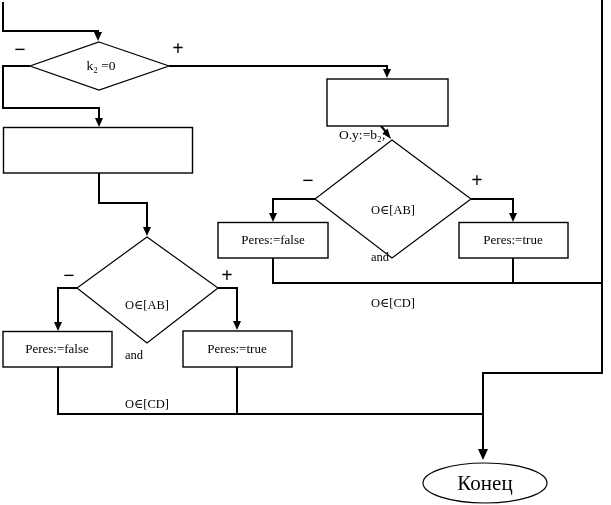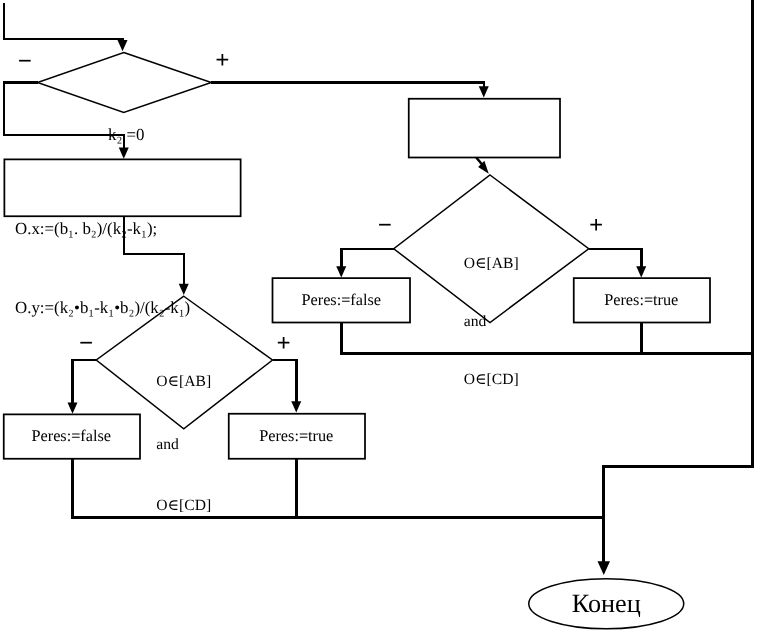--- a/index.html
+++ b/index.html
@@ -68,28 +68,25 @@
       <polygon points="383,69 391,69 387,78"></polygon>
       <polygon points="382.5,133.5 387.5,128.5 391,139"></polygon>
       <polygon points="269,213 277,213 273,222"></polygon>
       <polygon points="509,213 517,213 513,222"></polygon>
       <polygon points="478,449 488,449 483,460"></polygon>
     </g>
   </svg>
 
   <div class="txt sign" style="left:20px;top:49px;">−</div>
   <div class="txt sign" style="left:178px;top:48px;">+</div>
-  <div class="txt center-text" style="left:101px;top:58px;font-size:13.5px;margin-top:42px;">k₂ =0</div>
+  <div class="txt center-text" style="left:101px;top:58px;font-size:13.5px;">k₂ =0</div>
 
-  <div class="txt proc-text" style="left:12px;top:130px;">
-    <div>O.x:=(b₁. b₂)/(k₂-k₁);</div>
-    <div>O.y:=(k₂•b₁-k₁•b₂)/(k₂-k₁)</div>
-  </div>
 
   <div class="txt proc-text" style="left:339px;top:82px;">
+    <div>O.y:=b₂;</div>
   </div>
 
   <div class="txt sign" style="left:308px;top:180px;">−</div>
   <div class="txt sign" style="left:477px;top:180px;">+</div>
   <div class="txt diamond-text" style="left:393px;top:172px;line-height:15.5px;">
     <div>O∈[AB]</div>
     <div>and</div>
     <div>O∈[CD]</div>
   </div>
 

